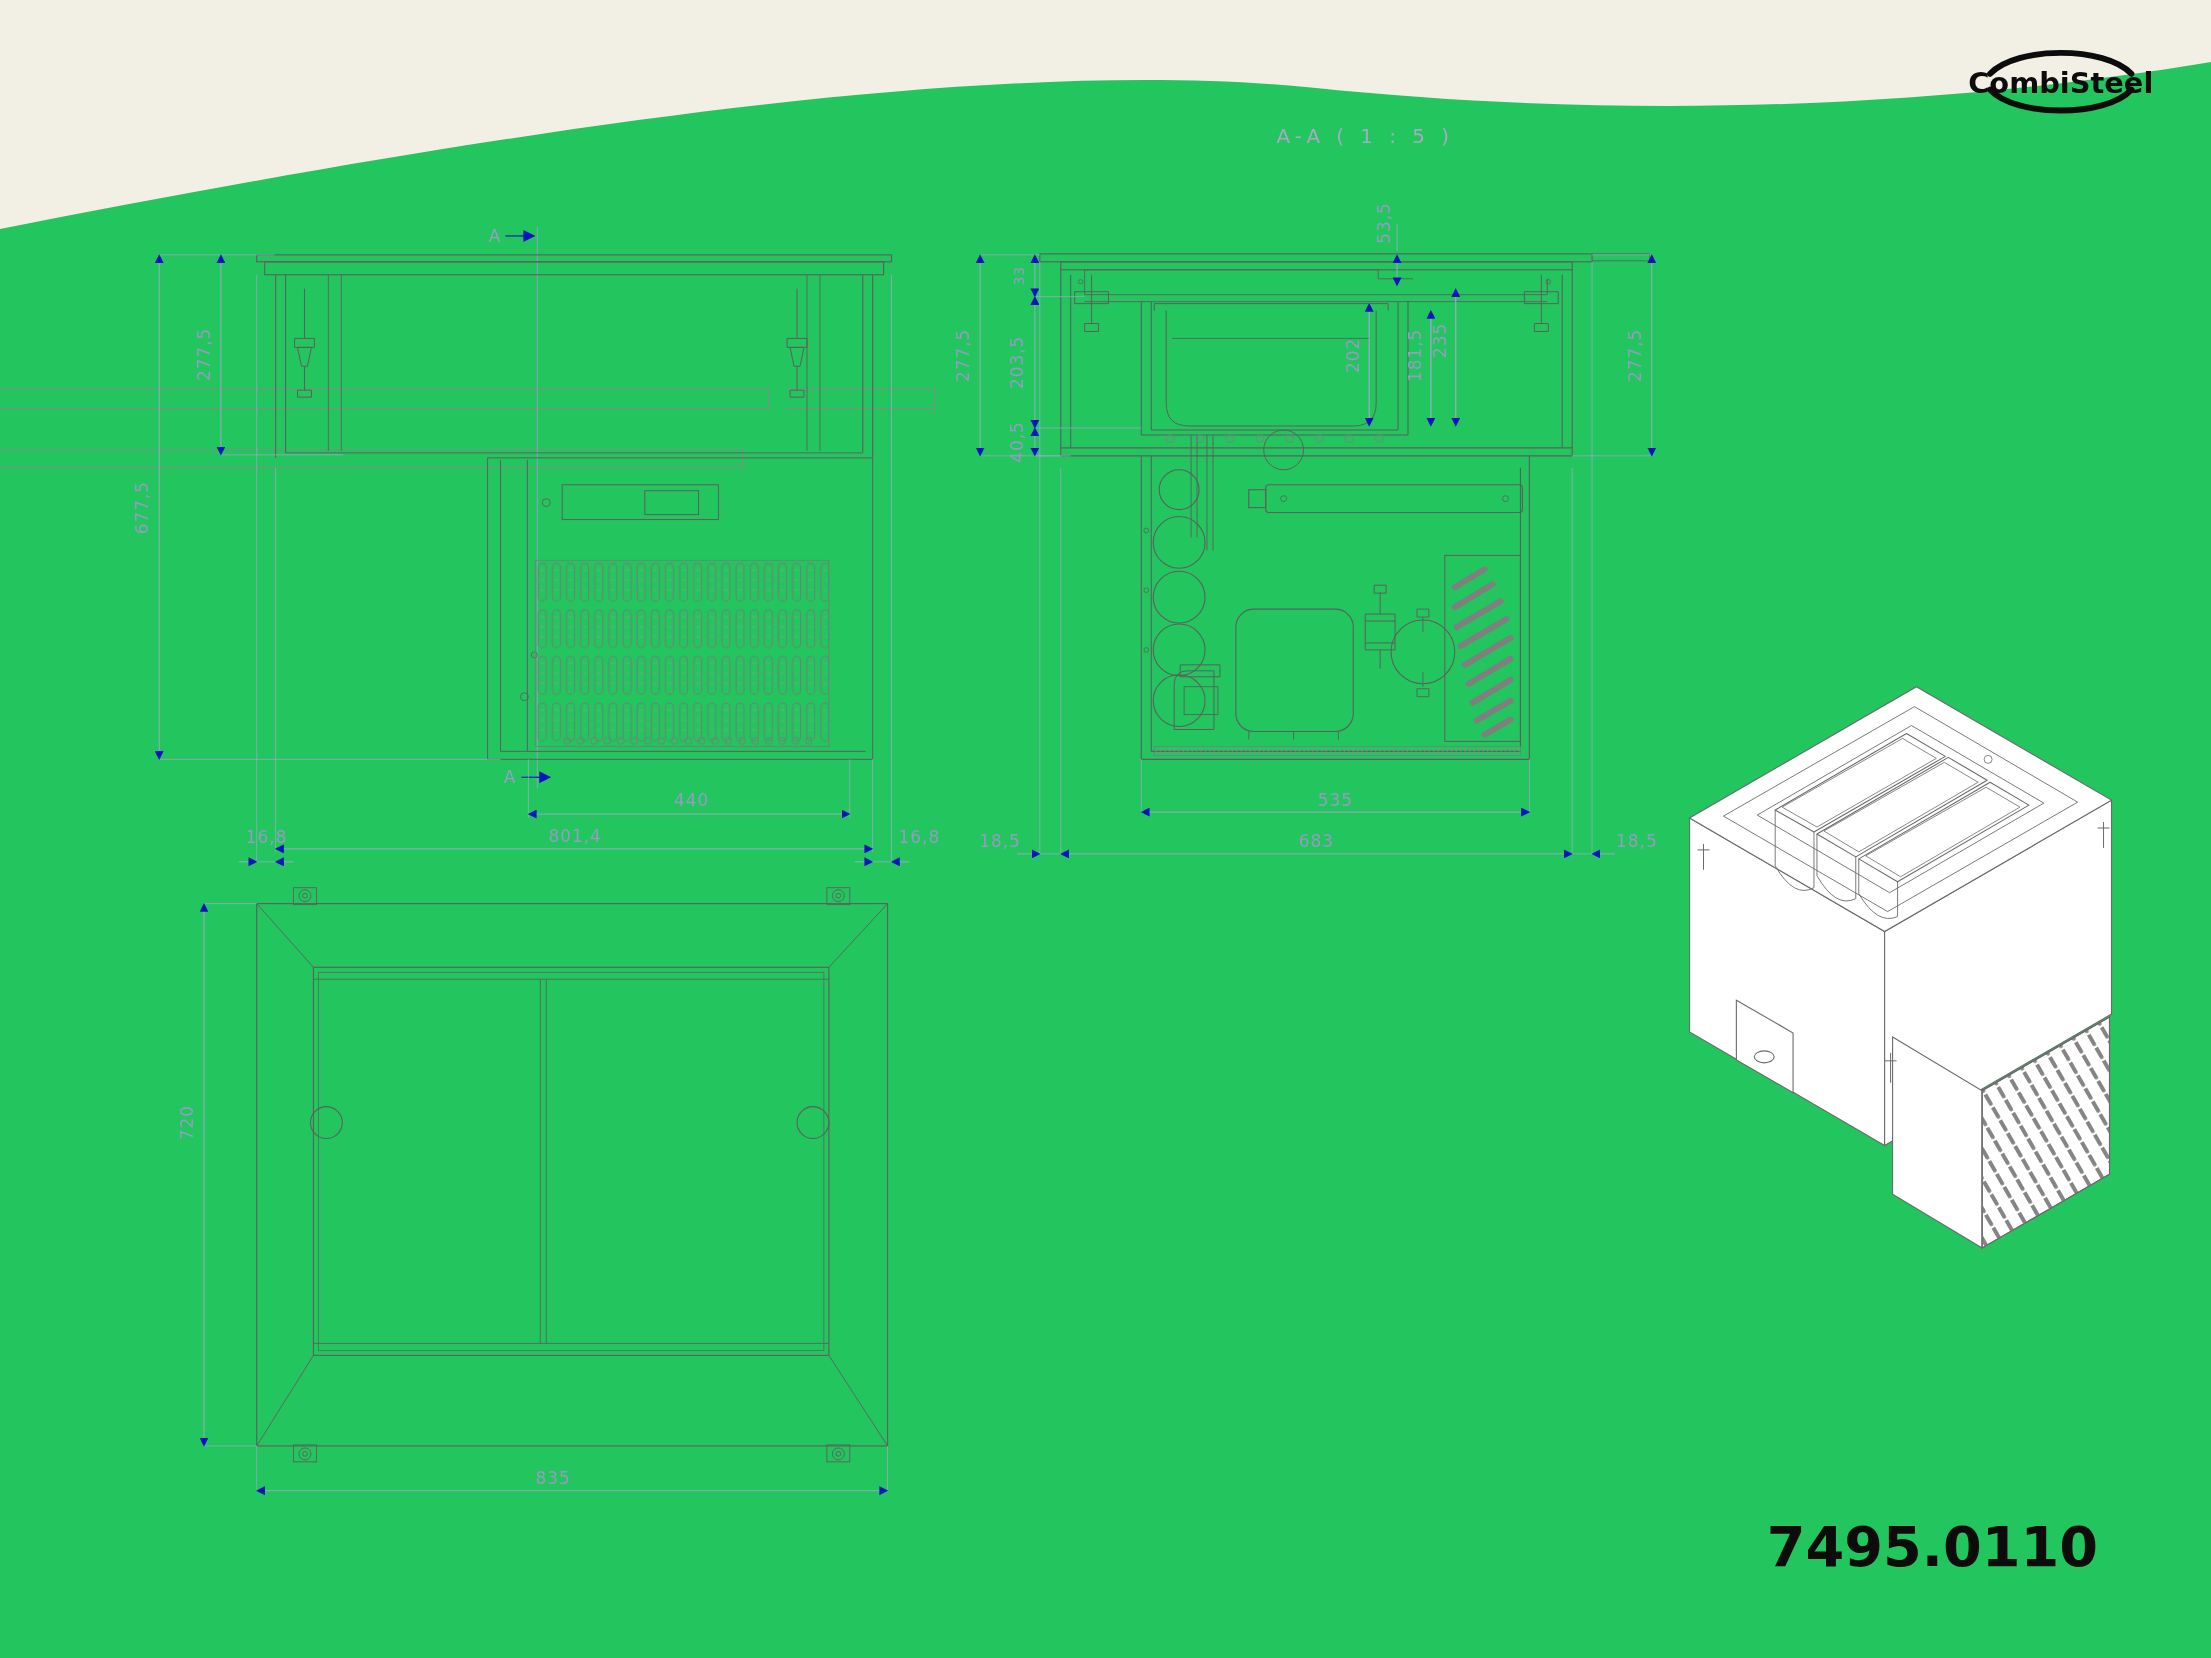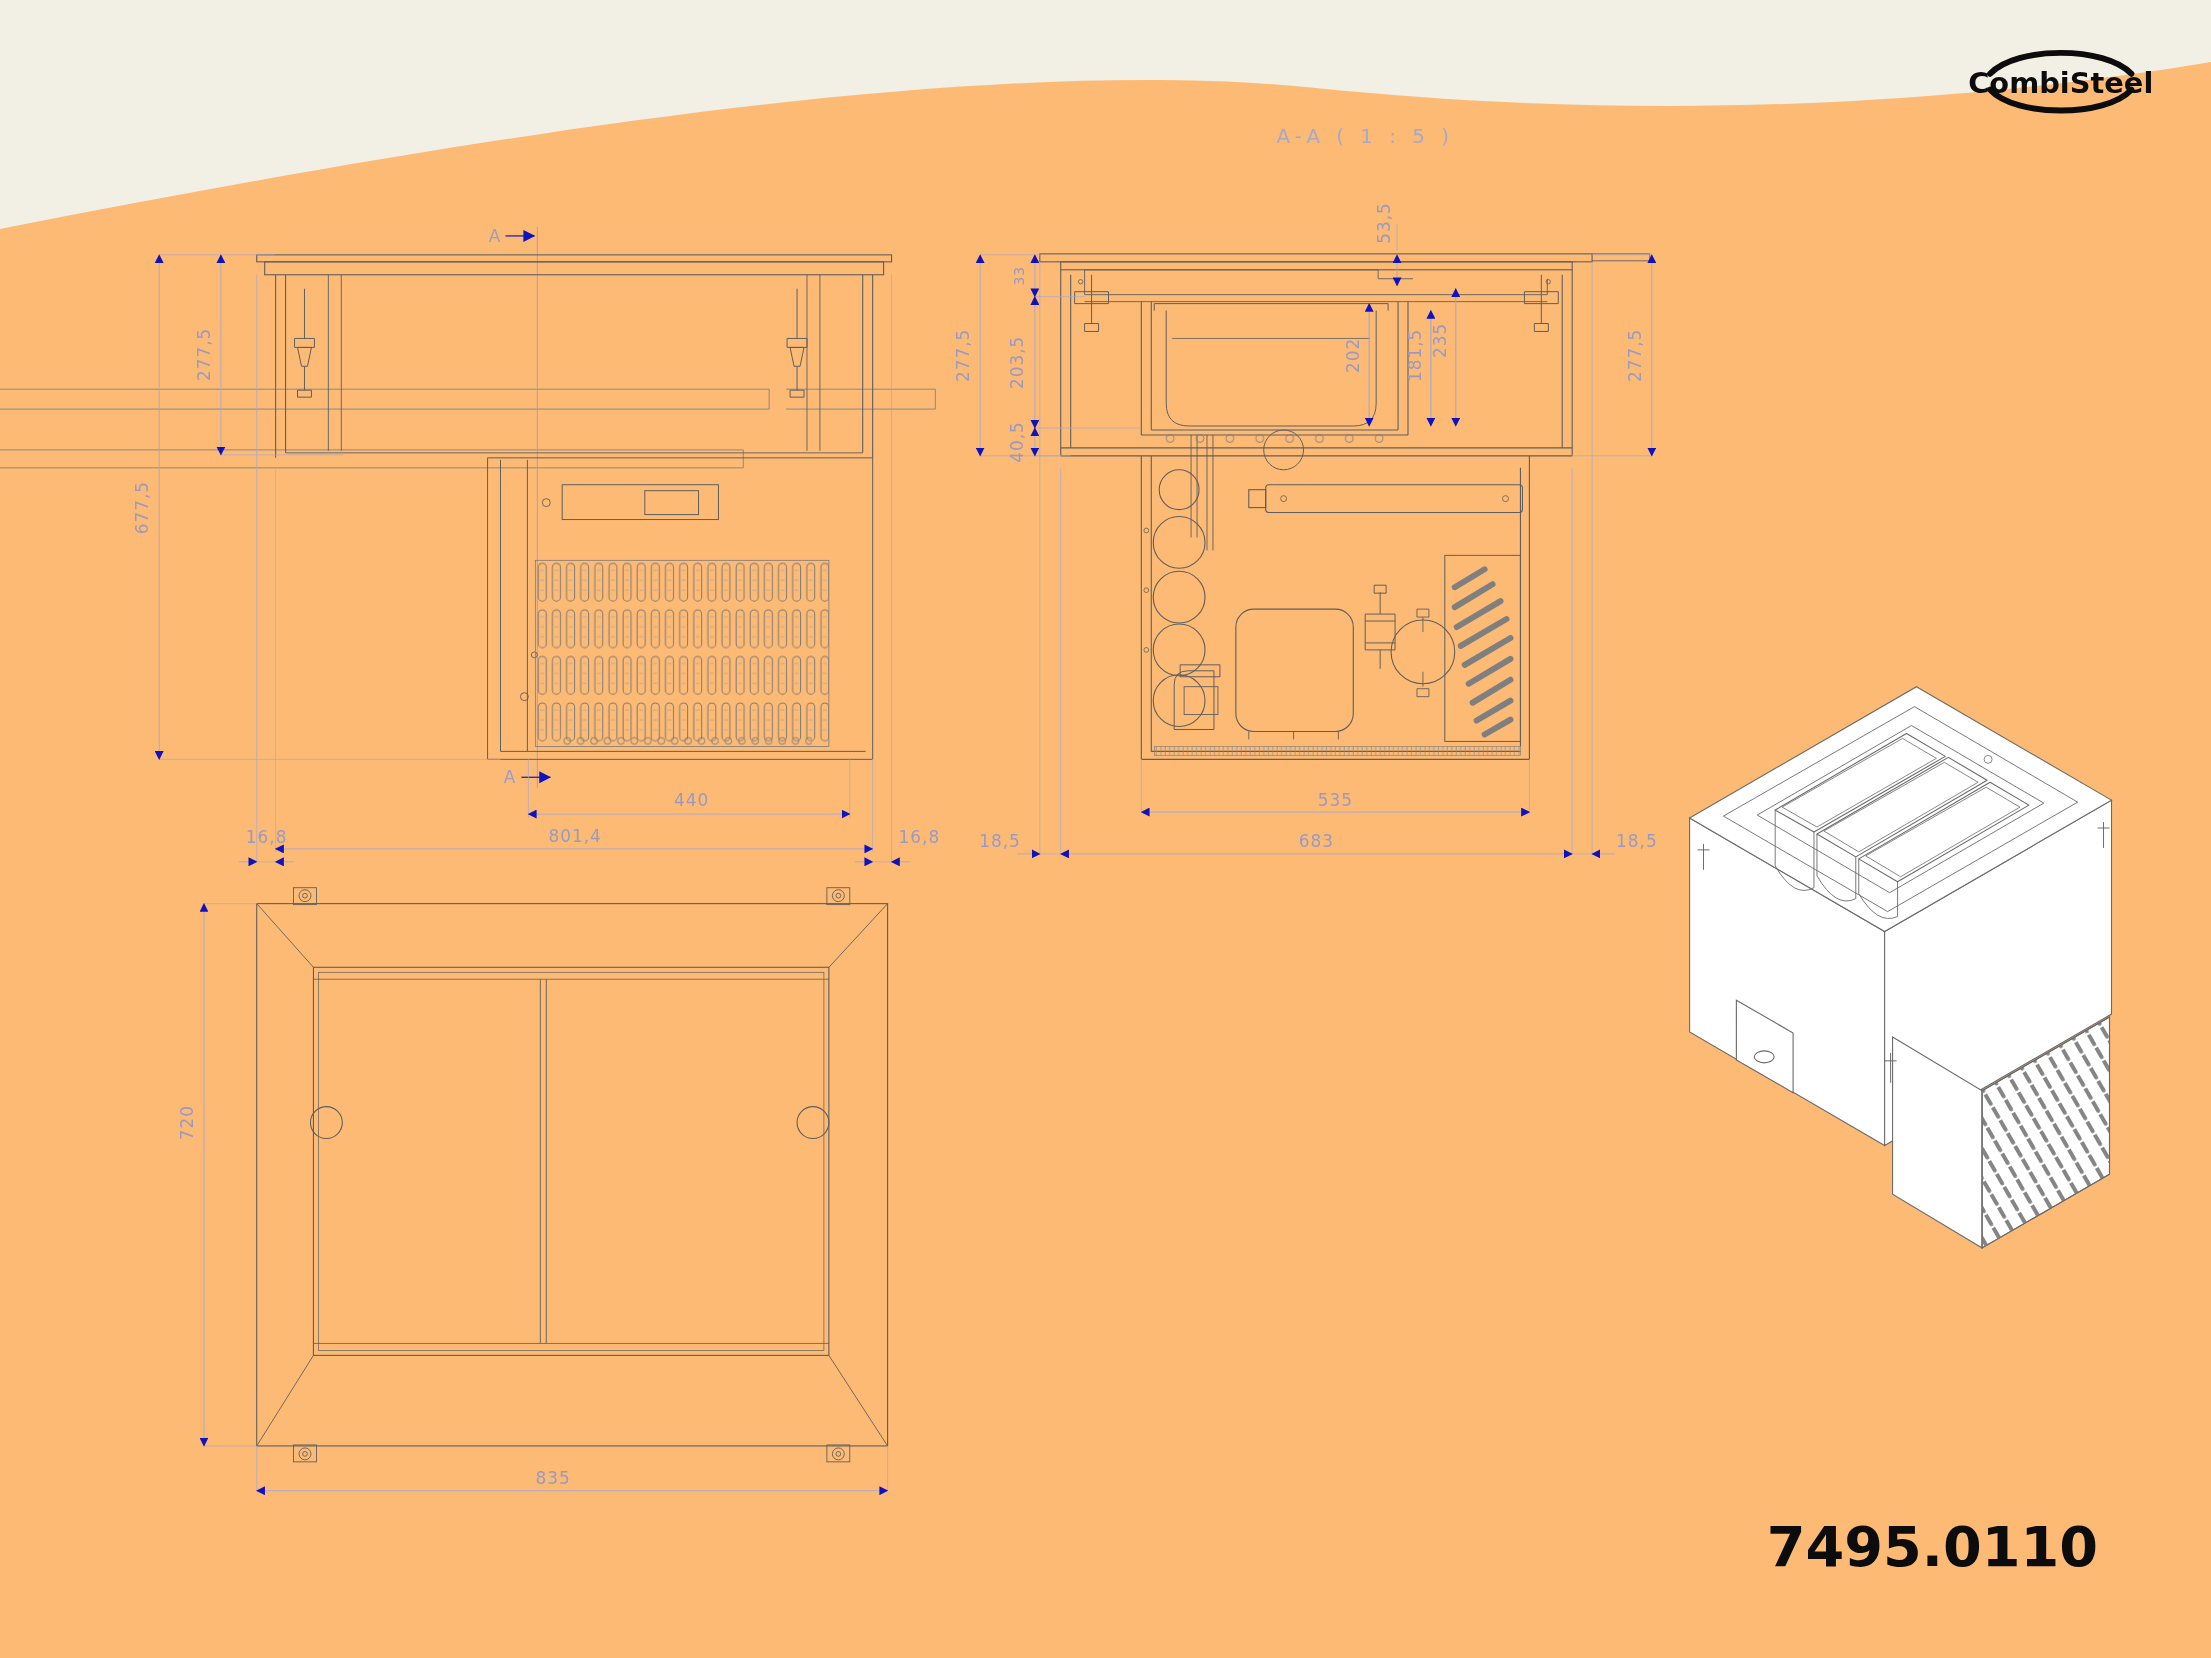--- a/index.html
+++ b/index.html
@@ -1,16 +1,16 @@
 <!DOCTYPE html>
 <html><head>
 <meta charset="utf-8">
 <style>
   html,body{margin:0;padding:0;background:#ffffff;}
-  #canvas{position:relative;width:2212px;height:1659px;background:#fdba74;overflow:hidden;
+  #canvas{position:relative;width:2212px;height:1659px;background:#22c55e;overflow:hidden;
           font-family:"DejaVu Sans",sans-serif;}
   svg{position:absolute;left:0;top:0;}
   .dimtxt{fill:#989ac4;font-size:17px;letter-spacing:1px;}
   .dimtxt-sm{fill:#989ac4;font-size:14px;letter-spacing:1px;}
   .sectitle{fill:#a7a9c6;font-size:20px;letter-spacing:5px;}
   .marker{fill:#9b9dc6;font-size:17px;}
   .logo-text{fill:#0c0c0c;font-size:29px;font-weight:bold;letter-spacing:0px;}
   .prodcode{fill:#0c0c0c;font-size:56px;font-weight:bold;letter-spacing:0px;}
 </style>
 </head>

